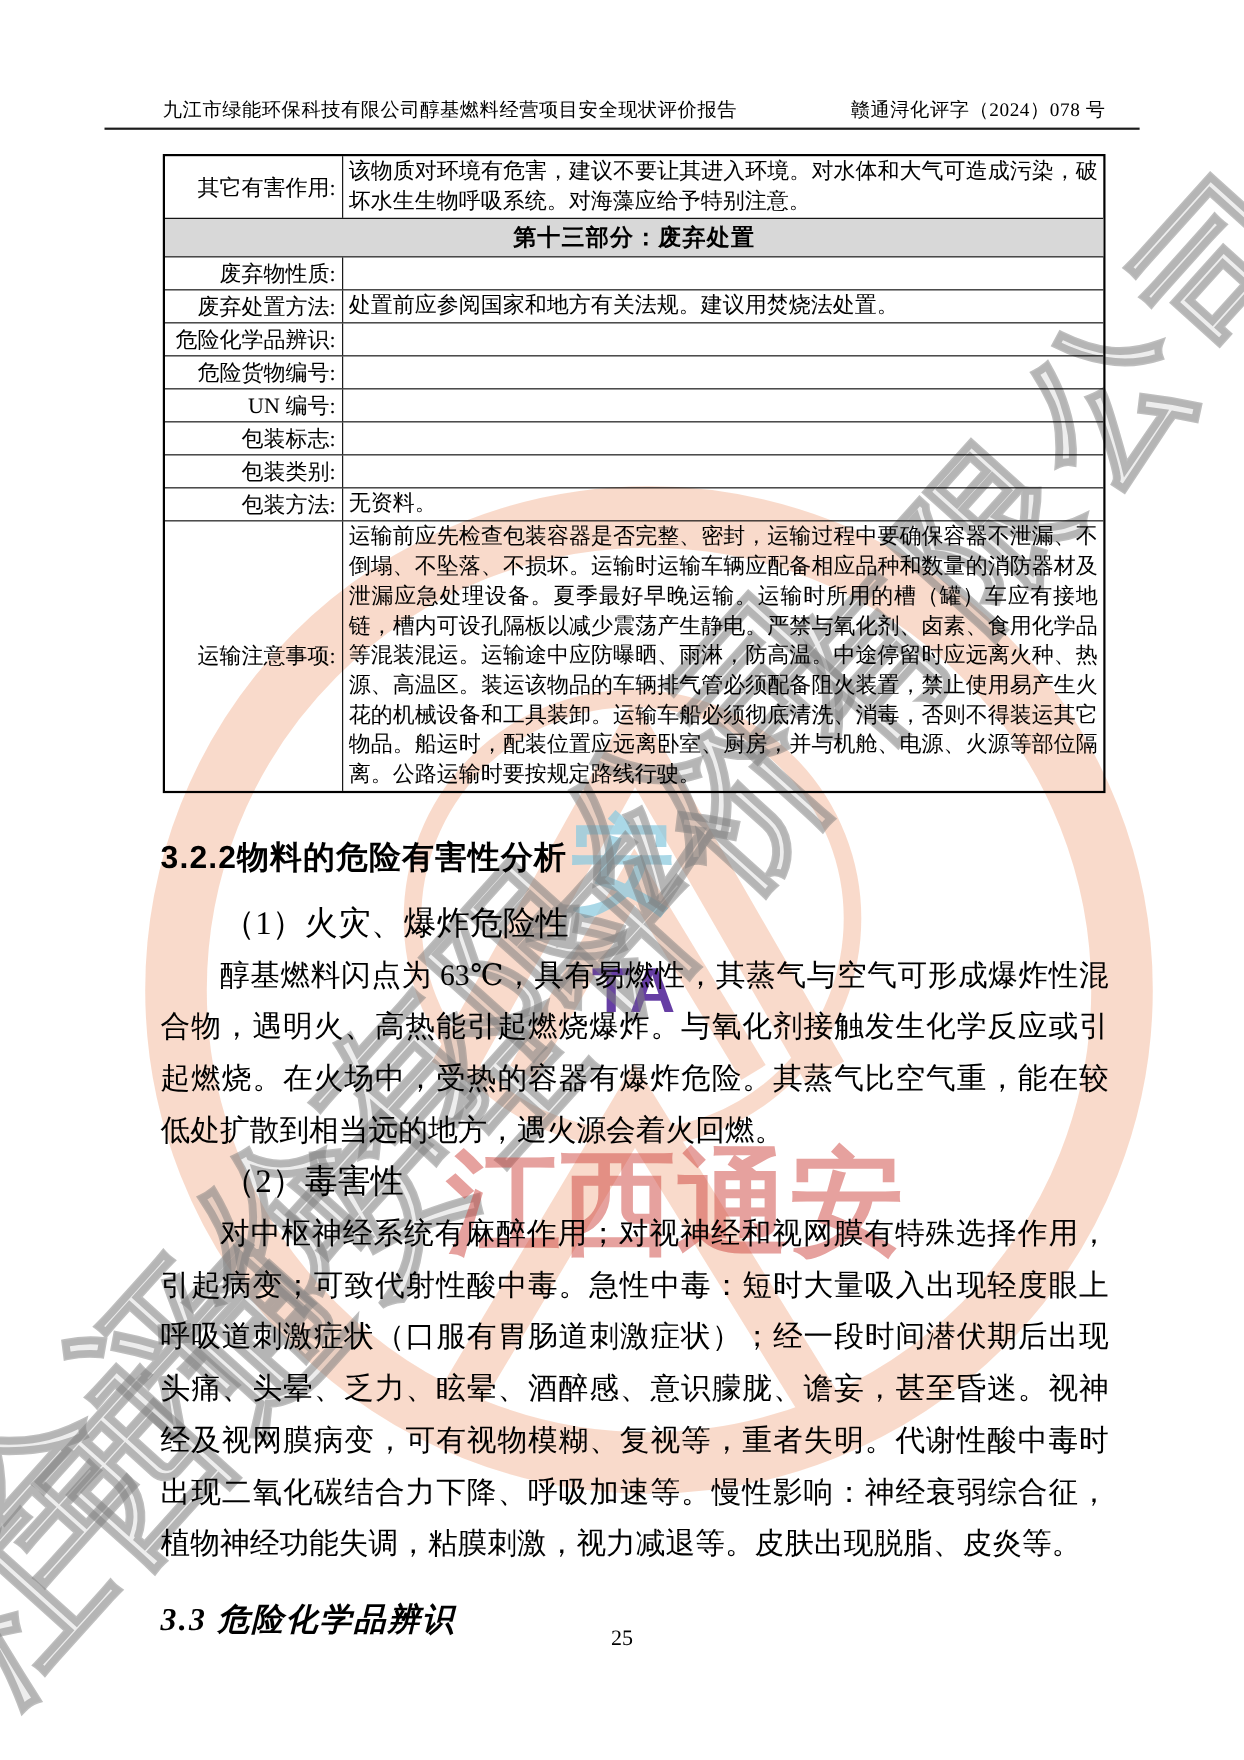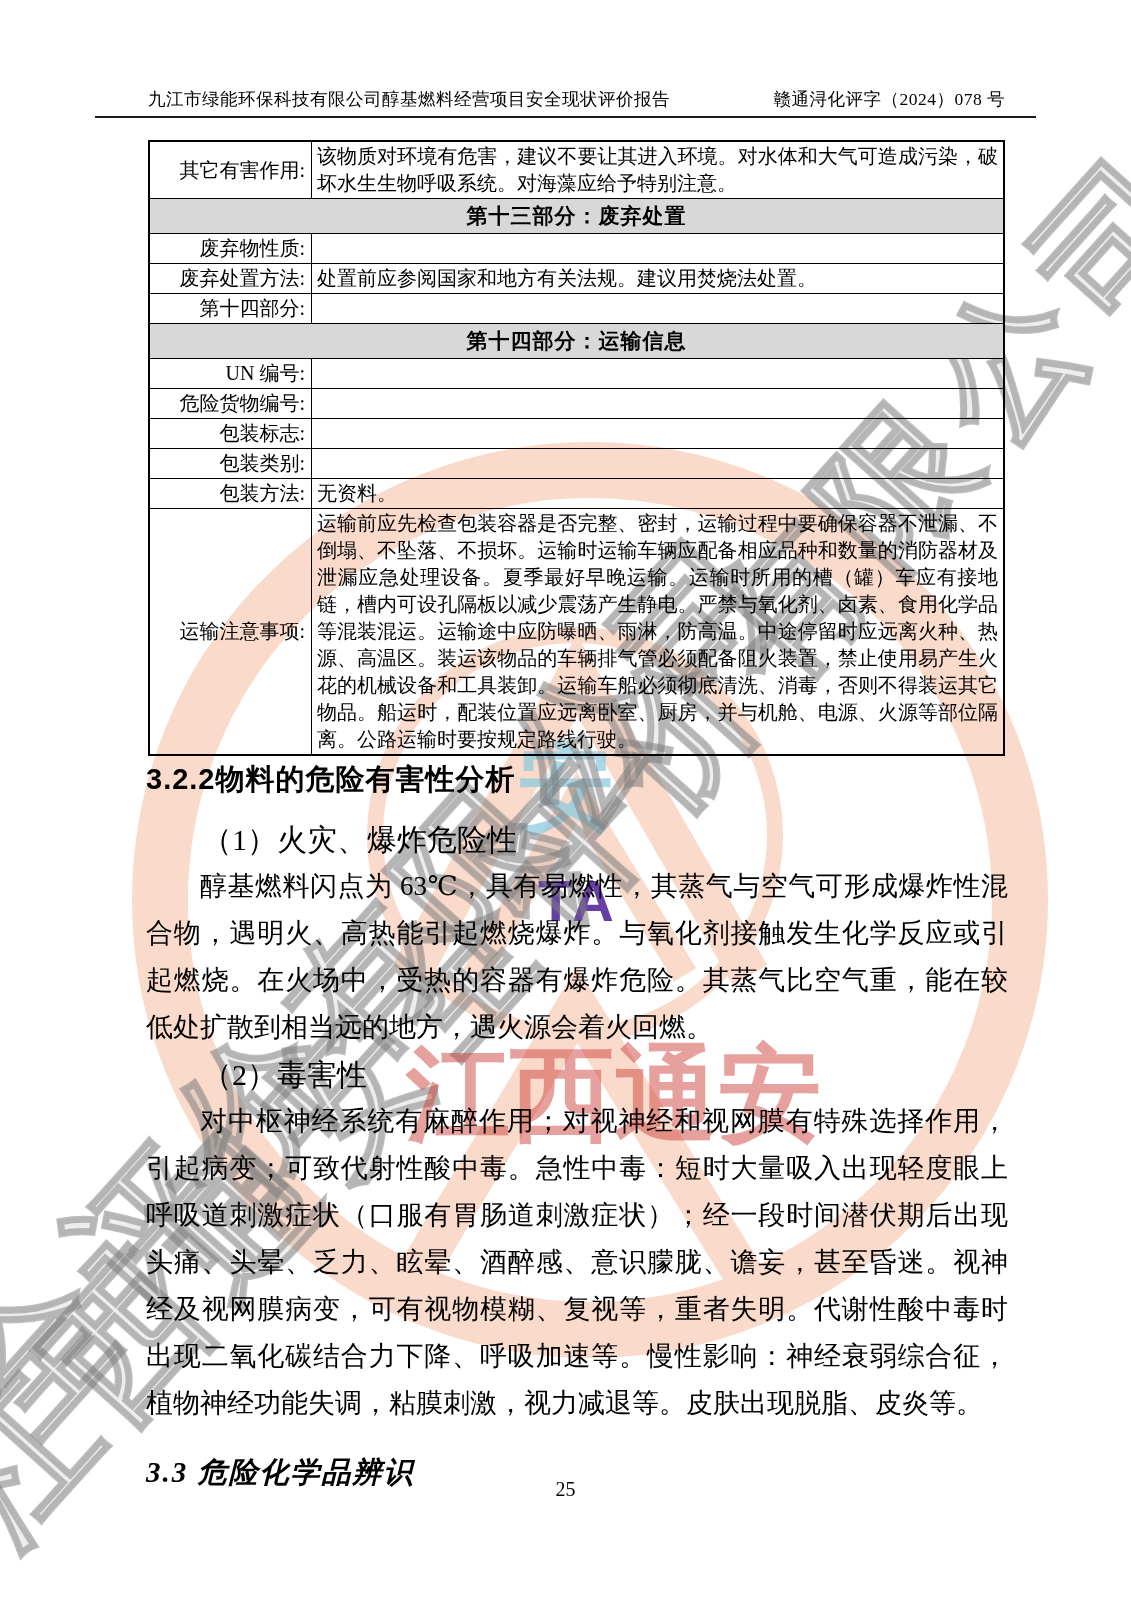--- a/index.html
+++ b/index.html
@@ -117,30 +117,29 @@
       <div class="t-row t-section">第十三部分：废弃处置</div>
       <div class="t-row">
         <div class="t-label">废弃物性质:</div>
         <div class="t-value"></div>
       </div>
       <div class="t-row">
         <div class="t-label">废弃处置方法:</div>
         <div class="t-value">处置前应参阅国家和地方有关法规。建议用焚烧法处置。</div>
       </div>
       <div class="t-row">
-        <div class="t-label">第十四部分:</div>
-        <div class="t-value"></div>
-      </div>
-      <div class="t-row t-section">第十四部分：运输信息</div>
-      <div class="t-row">
-        <div class="t-label">UN 编号:</div>
+        <div class="t-label">危险化学品辨识:</div>
         <div class="t-value"></div>
       </div>
       <div class="t-row">
         <div class="t-label">危险货物编号:</div>
+        <div class="t-value"></div>
+      </div>
+      <div class="t-row">
+        <div class="t-label">UN 编号:</div>
         <div class="t-value"></div>
       </div>
       <div class="t-row">
         <div class="t-label">包装标志:</div>
         <div class="t-value"></div>
       </div>
       <div class="t-row">
         <div class="t-label">包装类别:</div>
         <div class="t-value"></div>
       </div>

